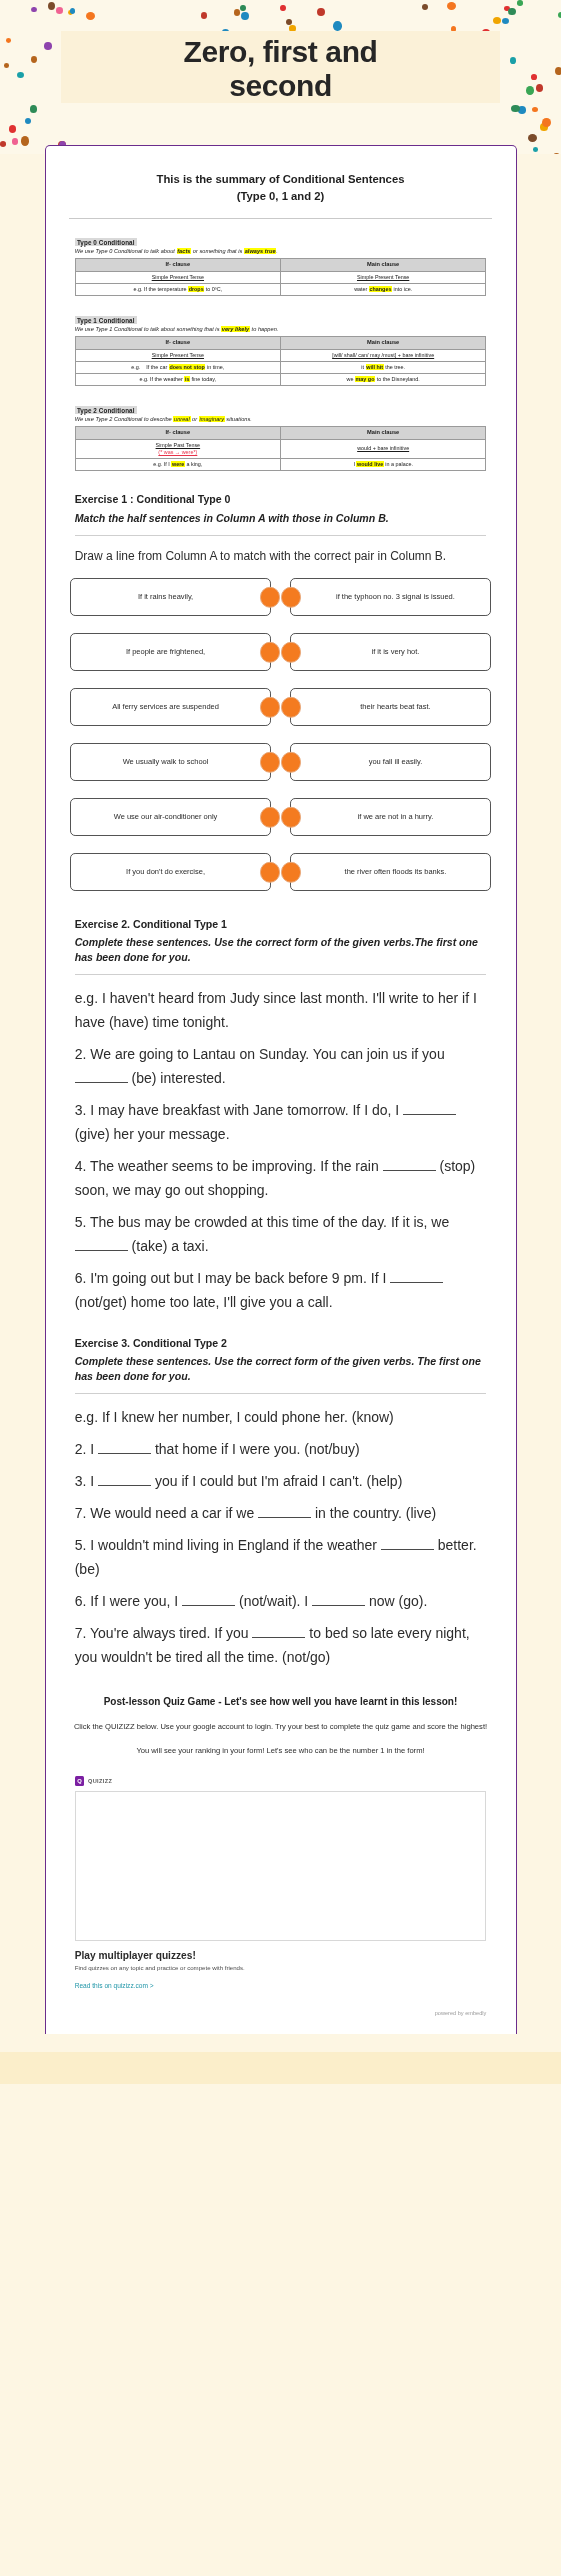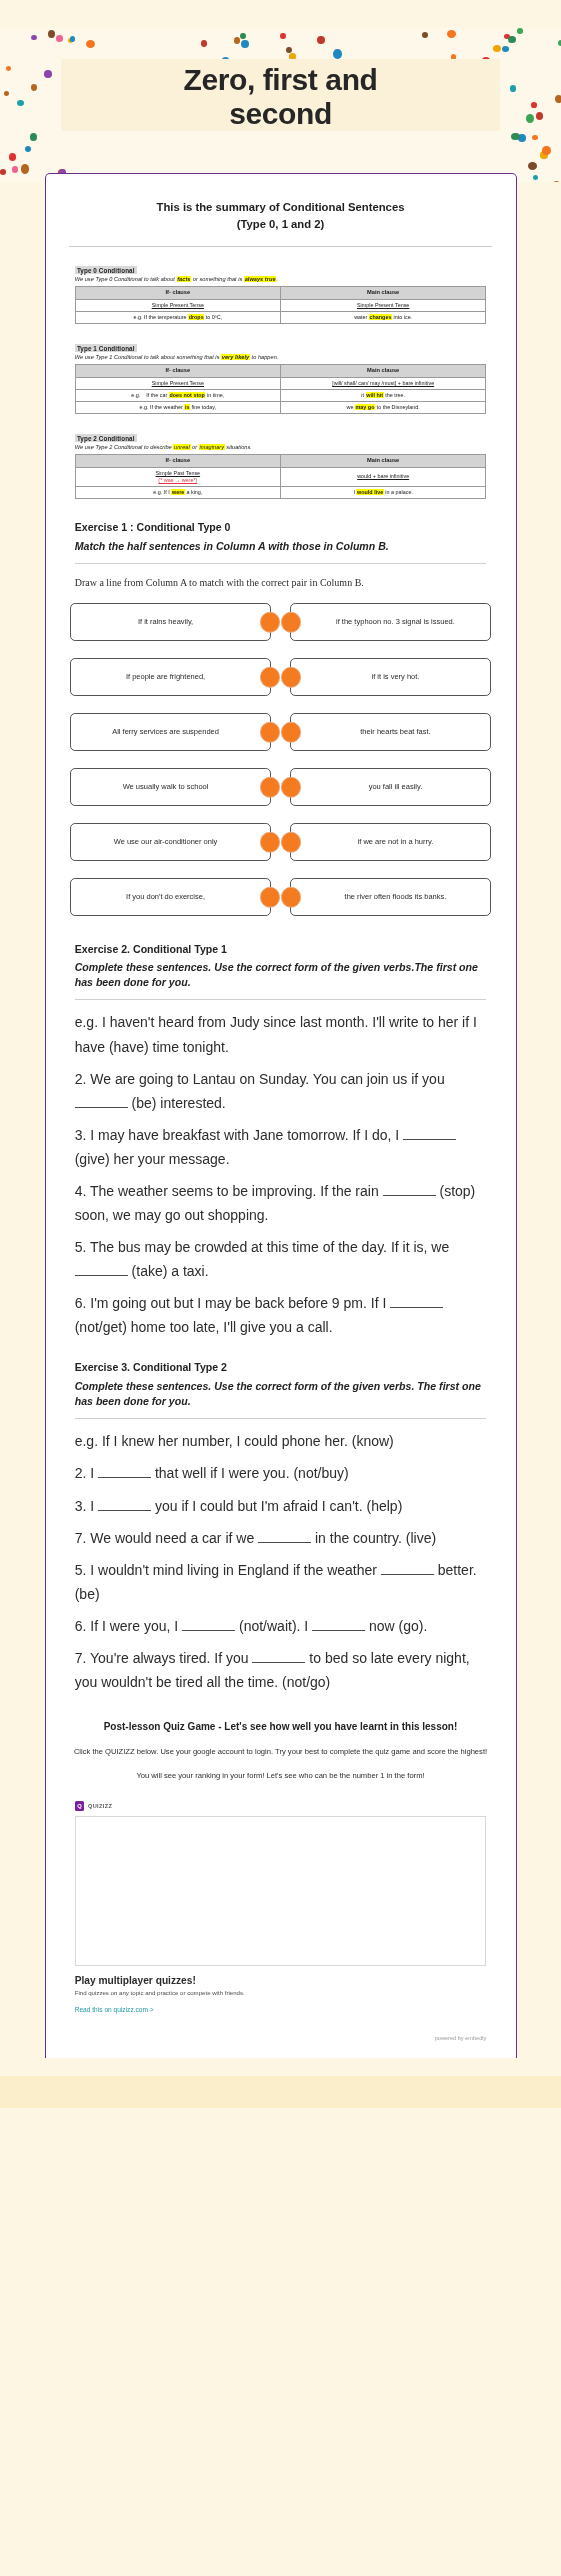--- a/index.html
+++ b/index.html
@@ -11,21 +11,20 @@
     -webkit-font-smoothing: antialiased;
   }
 
   
   .hero {
     position: relative;
     width: 561px;
     height: 154px;
     background: #fdf8e9;
     overflow: hidden;
-    margin-top: 28px;
   }
   .hero-dots { position: absolute; inset: 0; }
   .dot { position: absolute; border-radius: 50%; }
   .hero-title-band {
     position: absolute;
     left: 61px; right: 61px; top: 31px;
     background: #fbf1d8;
     padding: 4.4px 7.3px 0;
     text-align: center;
     z-index: 2;
@@ -123,25 +122,24 @@
     color: #222;
     line-height: 1.36;
     font-style: italic;
   }
   .ex-rule {
     border: none;
     border-top: 0.7px solid #cfcfcf;
     margin: 10.2px 0 10.2px;
   }
   .ex-lead {
-    font-size: 10px;
+    font-size: 12px;
     color: #2d2d2d;
     line-height: 1.55;
     margin-bottom: 10.2px;
-    font-family: Liberation Serif, serif;
   }
 
   
   .match {
     display: flex;
     justify-content: space-between;
     gap: 19px;
     padding: 2.9px 5.8px 4.4px;
   }
   .match-col { width: 48%; display: flex; flex-direction: column; gap: 17px; }
@@ -471,21 +469,21 @@
         <p><span>6. I'm going out but I may be back before 9 pm. If I </span><span class="blank"></span><span> (not/get) home too late, I'll give you a call.</span></p>
       </div>
   </div>
 
   <div class="ex-wrap">
     <div class="ex-num">Exercise 3. Conditional Type 2</div>
     <div class="ex-title">Complete these sentences. Use the correct form of the given verbs. The first one has been done for you.</div>
     <hr class="ex-rule">
     <div class="qlist" id="ex3-list">
         <p><span>e.g. If I knew her number, I could phone her. (know)</span><span></span></p>
-        <p><span>2. I </span><span class="blank"></span><span> that well if I were you. (not/buy)</span></p>
+        <p><span>2. I </span><span class="blank"></span><span> that home if I were you. (not/buy)</span></p>
         <p><span>3. I </span><span class="blank"></span><span> you if I could but I'm afraid I can't. (help)</span></p>
         <p><span>7. We would need a car if we </span><span class="blank"></span><span> in the country. (live)</span></p>
         <p><span>5. I wouldn't mind living in England if the weather </span><span class="blank"></span><span> better. (be)</span></p>
         <p><span>6. If I were you, I </span><span class="blank"></span><span> (not/wait). I </span><span class="blank"></span><span> now (go).</span></p>
         <p><span>7. You're always tired. If you </span><span class="blank"></span><span> to bed so late every night, you wouldn't be tired all the time. (not/go)</span></p>
       </div>
   </div>
 
   <div>
     <div class="quiz-h">Post-lesson Quiz Game - Let's see how well you have learnt in this lesson!</div>

